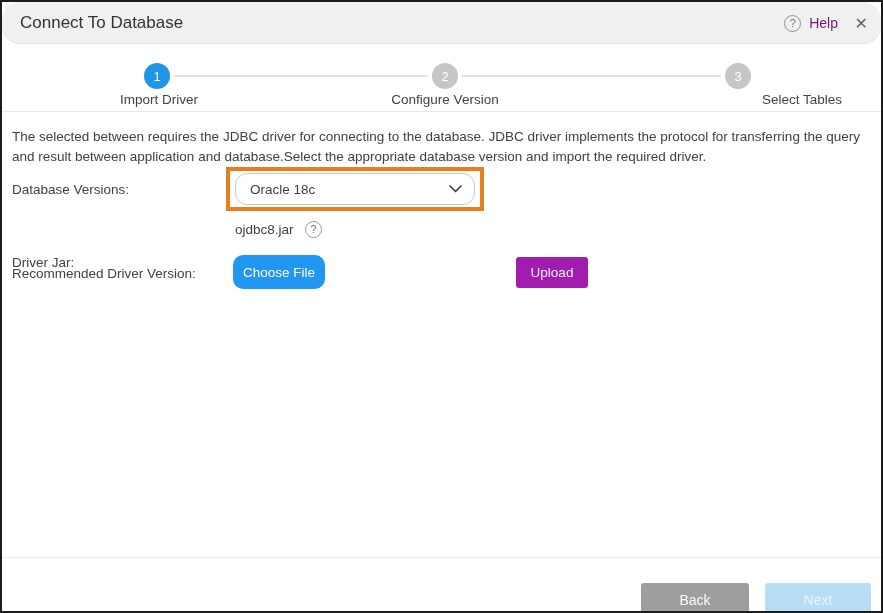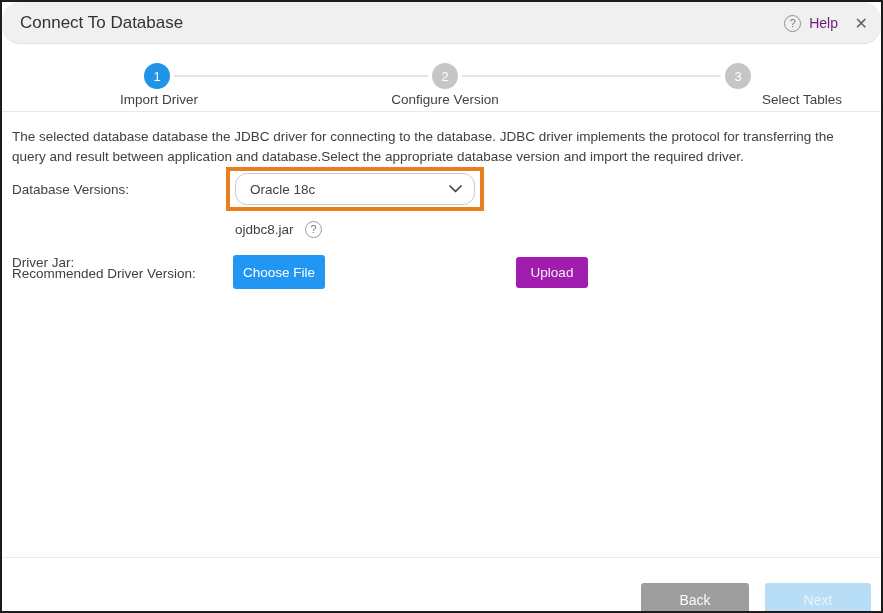--- a/index.html
+++ b/index.html
@@ -185,20 +185,21 @@
     font-family: inherit;
     font-size: 13.5px;
     cursor: pointer;
   }
   .btn-choose-file {
     position: absolute;
     top: 253px; left: 231px;
     width: 92px; height: 34px;
     background: #2196f3;
     color: #ffffff;
+    border-radius: 10px;
   }
   .btn-upload {
     position: absolute;
     top: 255px; left: 514px;
     width: 72px; height: 31px;
     background: #a21caf;
     color: #f2f2f2;
     cursor: default;
   }
 
@@ -254,21 +255,21 @@
       <span>2</span>
     </div>
     <div class="step-label label-2">Configure Version</div>
 
     <div class="step-circle inactive circle-3">
       <span>3</span>
     </div>
     <div class="step-label label-3">Select Tables</div>
   </nav>
 
-  <p class="description">The selected database database the JDBC driver for connecting to the database. JDBC driver implements the protocol for transferring the query and result between application and database.Select the appropriate database version and import the required driver.</p>
+  <p class="description">The selected between requires the JDBC driver for connecting to the database. JDBC driver implements the protocol for transferring the query and result between application and database.Select the appropriate database version and import the required driver.</p>
 
   <span class="field-label label-db-versions">Database Versions:</span>
   <div class="highlight-box"></div>
   <div class="select-box">
     <span class="select-value">Oracle 18c</span>
     <span class="select-chevron">
       <svg width="13" height="8" viewBox="0 0 13 8">
           <path d="M1 1l5.5 5.5L12 1" stroke="#444444" stroke-width="1.7" fill="none" stroke-linecap="round" stroke-linejoin="round"></path>
         </svg>
     </span>

